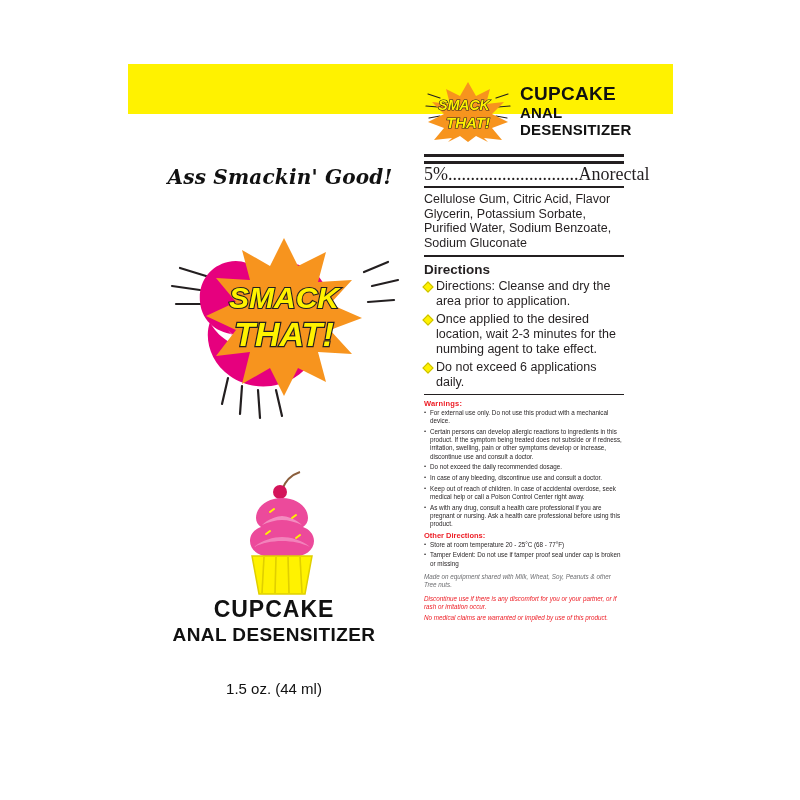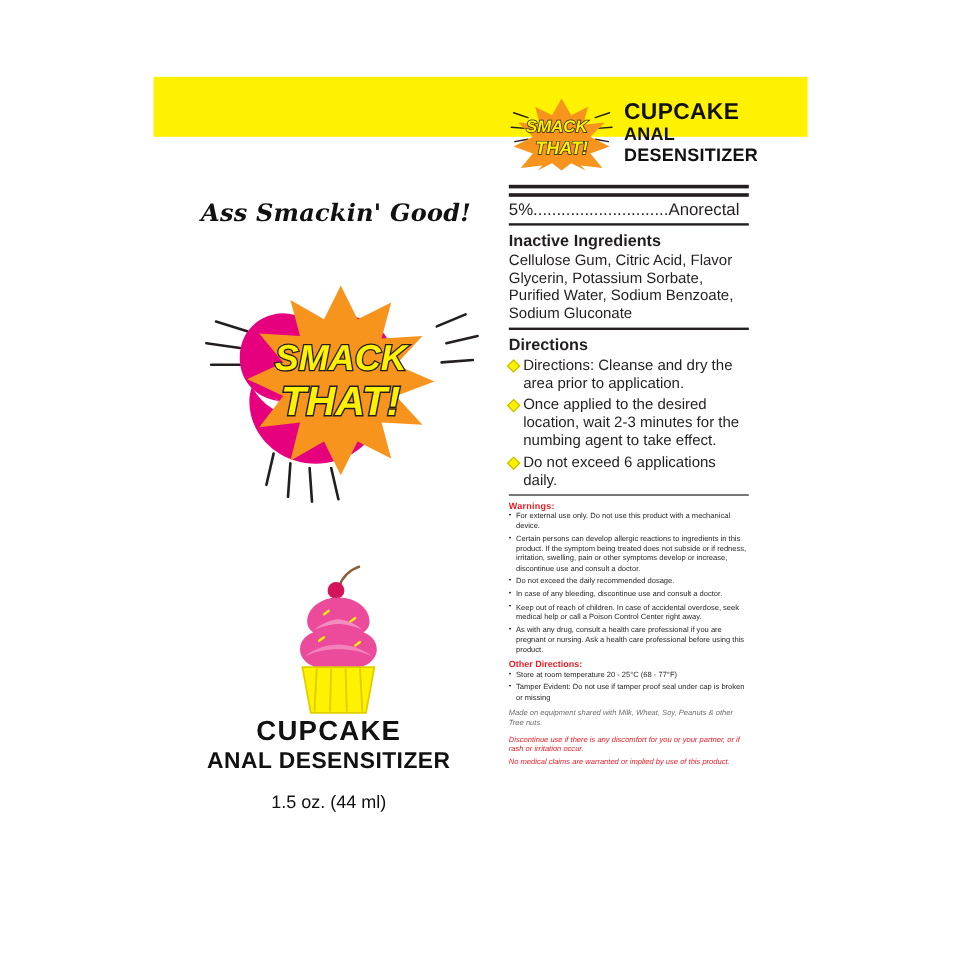--- a/index.html
+++ b/index.html
@@ -91,21 +91,21 @@
     width: 292px;
     text-align: center;
     font-weight: bold;
     font-size: 19px;
     letter-spacing: 0.4px;
     color: #111111;
   }
   .volume {
     position: absolute;
     left: 0;
-    top: 620px;
+    top: 640px;
     width: 292px;
     text-align: center;
     font-size: 15px;
     color: #111111;
   }
   
   .right-panel {
     position: absolute;
     left: 296px;
     top: 38px;
@@ -168,22 +168,23 @@
     font-size: 13px;
     padding: 1px 0 1px 0;
   }
   .cols .c2 { padding-right: 16px; }
   .ingredient-line {
     font-size: 12.5px;
     line-height: 13.5px;
     padding: 1px 0 0 0;
   }
   .dots-line {
-    font-size: 14px;
+    font-size: 18px;
     line-height: 14px;
+    font-family: Liberation Serif, serif;
   }
   .sec-title {
     font-weight: bold;
     font-size: 13.5px;
     padding: 1px 0 2px 0;
   }
   .sec-body {
     font-size: 12.5px;
     line-height: 14.5px;
   }
@@ -371,21 +372,20 @@
         </div>
       </div>
 
       <div class="rule-thick"></div>
       <div class="rule-thick"></div>
 
       <div class="dots-line">5%.............................Anorectal</div>
 
       <div class="rule-med"></div>
 
-      <div class="sec-title">Inactive Ingredients</div>
       <div class="sec-body">Cellulose Gum, Citric Acid, Flavor Glycerin, Potassium Sorbate, Purified Water, Sodium Benzoate, Sodium Gluconate</div>
 
       <div class="rule-med"></div>
 
       <div class="sec-title">Directions</div>
       <ul class="dir-list">
         <li><span class="bullet"></span><span>Directions: Cleanse and dry the area prior to application.</span></li>
         <li><span class="bullet"></span><span>Once applied to the desired location, wait 2-3 minutes for the numbing agent to take effect.</span></li>
         <li><span class="bullet"></span><span>Do not exceed 6 applications daily.</span></li>
       </ul>

